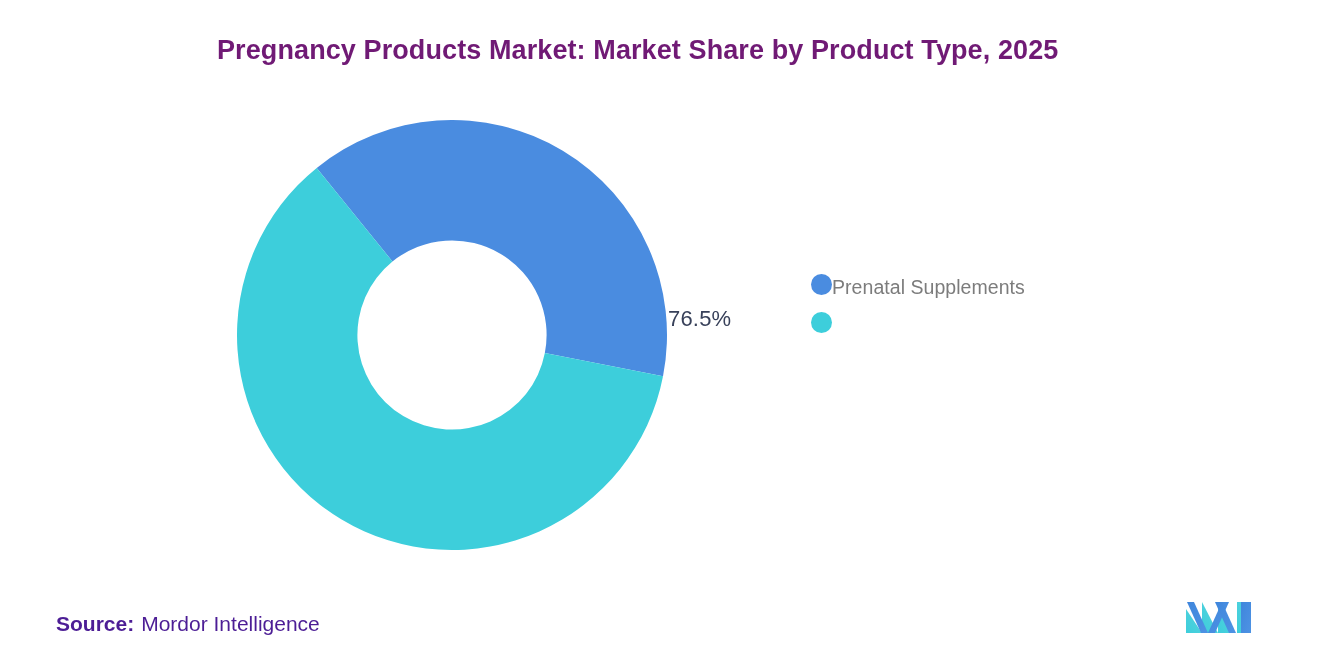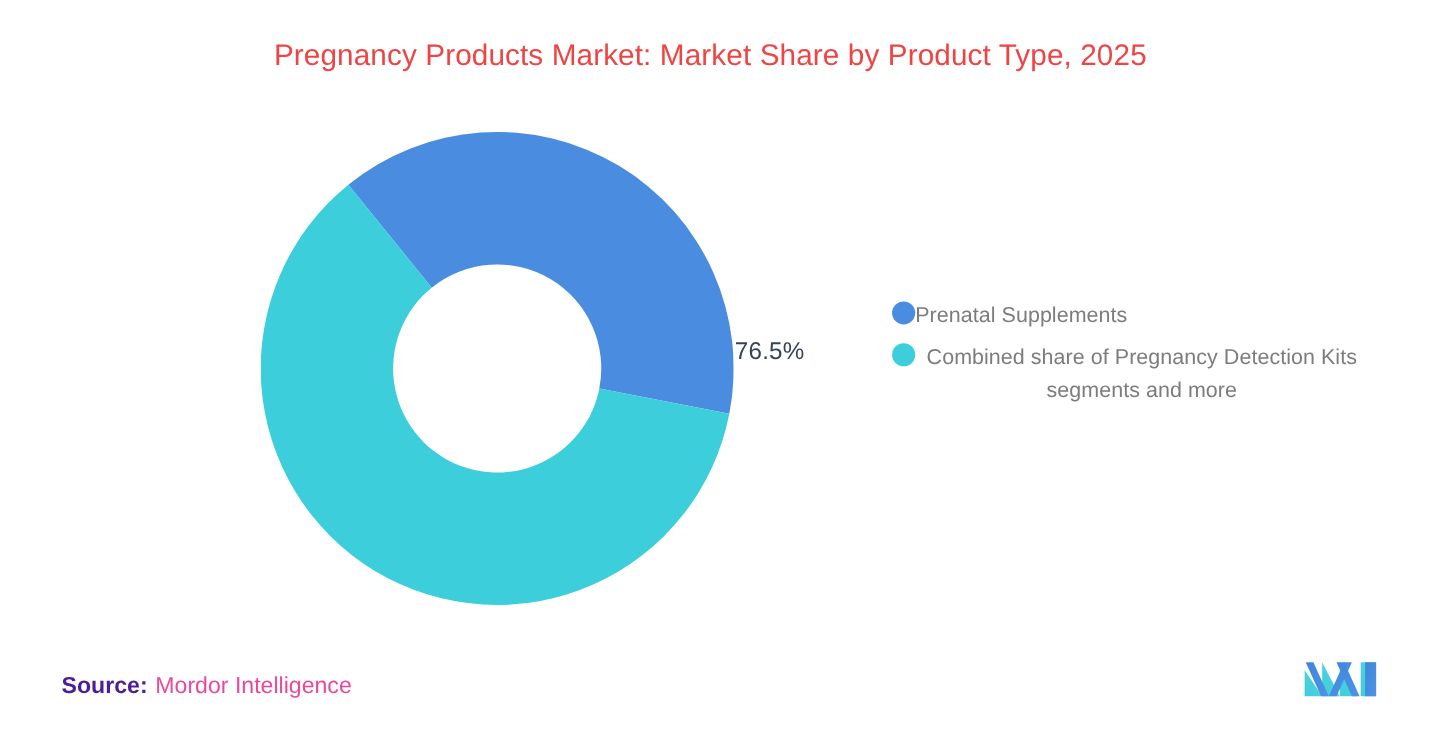--- a/index.html
+++ b/index.html
@@ -15,26 +15,26 @@
     position: relative;
     width: 1320px;
     height: 665px;
     background: #ffffff;
     overflow: hidden;
   }
 
   
   #chart-title {
     position: absolute;
-    left: 249px;
+    left: 217px;
     top: 30px;
     width: 960px;
     font-size: 27px;
-    font-weight: 400;
-    color: #ef4444;
+    font-weight: 700;
+    color: #701a75;
     letter-spacing: 0.1px;
     line-height: 40px;
     white-space: nowrap;
   }
 
   
   #donut-wrap {
     position: absolute;
     left: 237px;
     top: 120px;
@@ -96,21 +96,21 @@
     font-size: 21px;
     color: #8b8b8b;
     white-space: nowrap;
   }
   #source-label {
     font-weight: 700;
     color: #4c1d95;
   }
   #source-value {
     font-weight: 400;
-    color: #ec4899;
+    color: #4c1d95;
     margin-left: 7px;
   }
 
   
   #brand-logo {
     position: absolute;
     left: 1185px;
     top: 597px;
     width: 68px;
     height: 38px;
@@ -136,21 +136,20 @@
 
   <div id="legend">
 
     <div class="legend-row one-line">
       <span class="legend-swatch" style="background: rgb(74, 140, 224);"></span>
       <span class="legend-text">Prenatal Supplements</span>
     </div>
 
     <div class="legend-row">
       <span class="legend-swatch" style="background: rgb(61, 206, 219);"></span>
-      <span class="legend-text">Combined share of Pregnancy Detection Kits segments and more</span>
     </div>
 
   </div>
 
   <div id="source-line">
     <span id="source-label">Source:</span><span id="source-value">Mordor Intelligence</span>
   </div>
 
   <div id="brand-logo">
     <svg viewBox="0 0 68 38" width="68" height="38">

